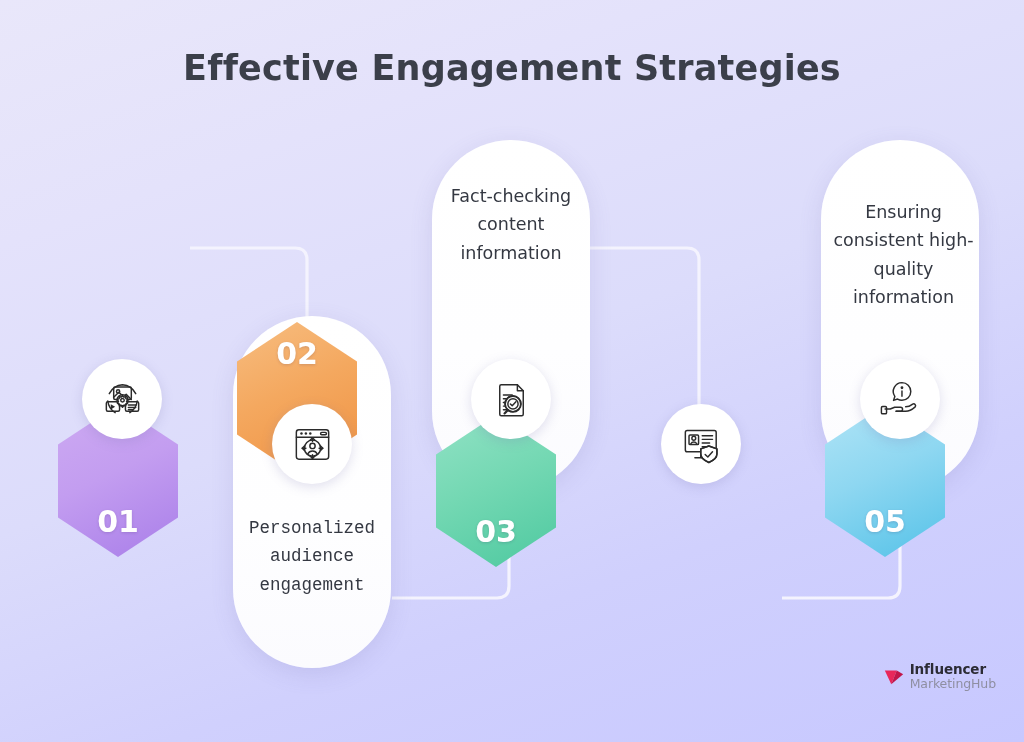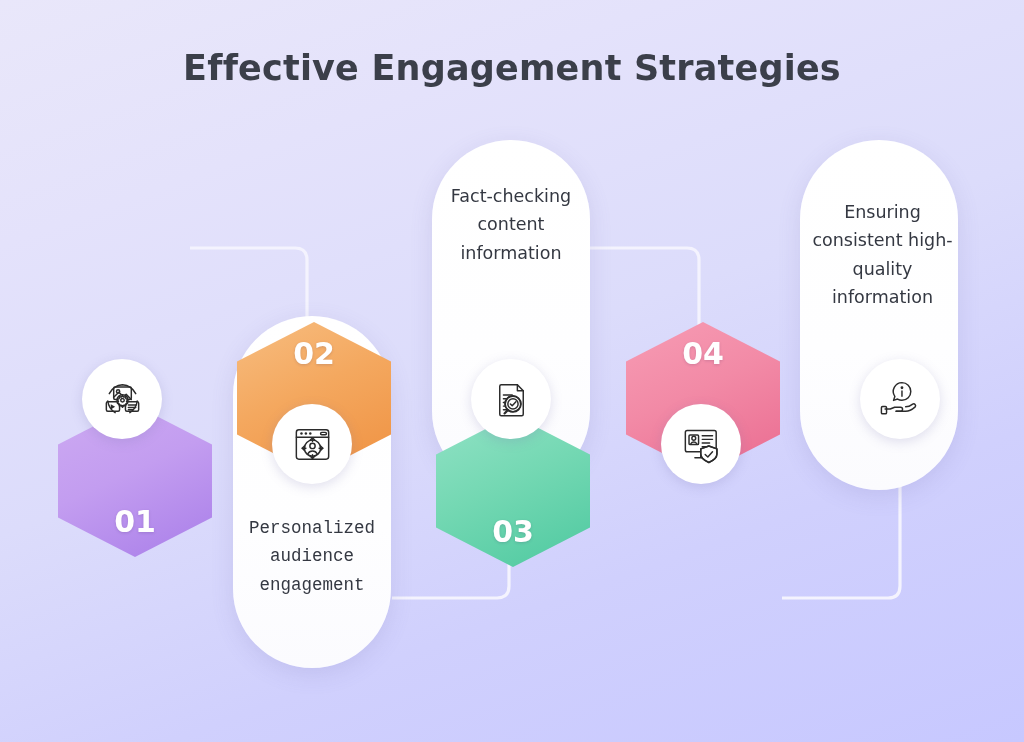--- a/index.html
+++ b/index.html
@@ -58,21 +58,21 @@
     background:#ffffff;
     box-shadow: 0 3px 12px rgba(120,115,175,.22);
     display:flex; align-items:center; justify-content:center;
     z-index:6;
   }
   .icon-circle svg { width:47px; height:47px; display:block; }
 
   
   .hex {
     position:absolute;
-    width:154px; height:152px;
+    width:120px; height:152px;
     display:flex; align-items:flex-end; justify-content:center;
     z-index:3;
   }
   .hex .hexshape {
     position:absolute; inset:0;
     clip-path: polygon(50% 0%, 100% 26%, 100% 74%, 50% 100%, 0% 74%, 0% 26%);
     border-radius:14px;
   }
   .hex .num {
     position:relative;
@@ -172,46 +172,56 @@
       <path d="M40 12 v8 h8"></path>
       <path d="M21 26 h12 M21 31 h10 M21 36 h8 M21 41 h7 M21 46 h10"></path>
       <circle cx="34" cy="38" r="11" fill="#ffffff"></circle>
       <circle cx="34" cy="38" r="10.5"></circle>
       <circle cx="34" cy="38" r="7"></circle>
       <path d="M30.5 38 l2.5 2.6 5-5.4"></path>
       <path d="M27 46.5 l-4.5 4.5" stroke-width="3"></path>
     </svg>
   </div>
 
-  <div class="hex above" style="left:626px; top:322px;">
-    <div class="hexshape" style="background:linear-gradient(155deg,#f79cb4 0%,#f28aa6 45%,#ea6b90 100%);"></div>
-    <div class="num">04</div>
-  </div>
   <div class="icon-circle" style="left:661px; top:404px;">
     <svg viewBox="0 0 64 64" fill="none" stroke="#2b2b2b" stroke-width="2" stroke-linecap="round" stroke-linejoin="round">
       <rect x="10" y="13" width="42" height="29" rx="2.5"></rect>
       <path d="M31 42 v7 M23 50 h16"></path>
       <rect x="15" y="19" width="13" height="13" rx="1.5"></rect>
       <circle cx="21.5" cy="23.5" r="2.6"></circle>
       <path d="M17.5 31 a4.5 4.5 0 0 1 8 0"></path>
       <path d="M33 20 h14 M33 25 h14 M33 30 h10 M33 35 h8"></path>
       <path d="M42 34 l11 4 v7 c0 5.5 -5 9 -11 11.5 C36 54 31 50.5 31 45 v-7 z" fill="#ffffff"></path>
       <path d="M42 34 l11 4 v7 c0 5.5 -5 9 -11 11.5 C36 54 31 50.5 31 45 v-7 z"></path>
       <path d="M37 45.5 l3.6 3.6 6.4 -7.2"></path>
     </svg>
   </div>
 
-  <div class="card up" style="left:800px;padding-left:7px;">
+  <div class="hex below" style="left:825px; top:405px;">
+    <div class="hexshape" style="background:linear-gradient(155deg,#b0e4f6 0%,#8ed7f1 45%,#55c2e8 100%);"></div>
+    <div class="num">05</div>
+  </div>
+  <div class="card up" style="left:821px;padding-left:7px;">
     <div class="card-text" style="margin-top:16px;">Ensuring consistent high-quality information</div>
   </div>
   <div class="icon-circle" style="left:860px; top:359px;">
     <svg viewBox="0 0 64 64" fill="none" stroke="#2b2b2b" stroke-width="2" stroke-linecap="round" stroke-linejoin="round">
       <path d="M34 9 a12 12 0 0 1 0 24 a12 12 0 0 1 -6 -1.6 l-5.5 1.8 1.8 -5.4 A12 12 0 0 1 34 9 z"></path>
       <circle cx="34" cy="16" r="1.9" fill="#2b2b2b" stroke="none"></circle>
       <path d="M34 20.5 v7"></path>
       <path d="M11 45 h7 l6 -2.5 h8 a2.8 2.8 0 0 1 0 5.6 h-6"></path>
       <path d="M26 48.1 h13 c5 0 9 -2.6 13 -6.1 a2.6 2.6 0 0 0 -3.4 -3.8 c-3 2.4 -6 3.8 -9.6 3.8"></path>
       <rect x="6" y="41.5" width="7" height="10" rx="1.6"></rect>
     </svg>
   </div>
 
+  <div class="logo">
+    <svg class="logo-mark" viewBox="0 0 24 24">
+      <path d="M2 5 L15 5 L9 20 Z" fill="#e8275a"></path>
+      <path d="M9 20 L15 5 L22 9 Z" fill="#c1164a"></path>
+    </svg>
+    <div class="logo-txt">
+      <div class="logo-l1">Influencer</div>
+      <div class="logo-l2">MarketingHub</div>
+    </div>
+  </div>
 
 </div>
 
 </body></html>

